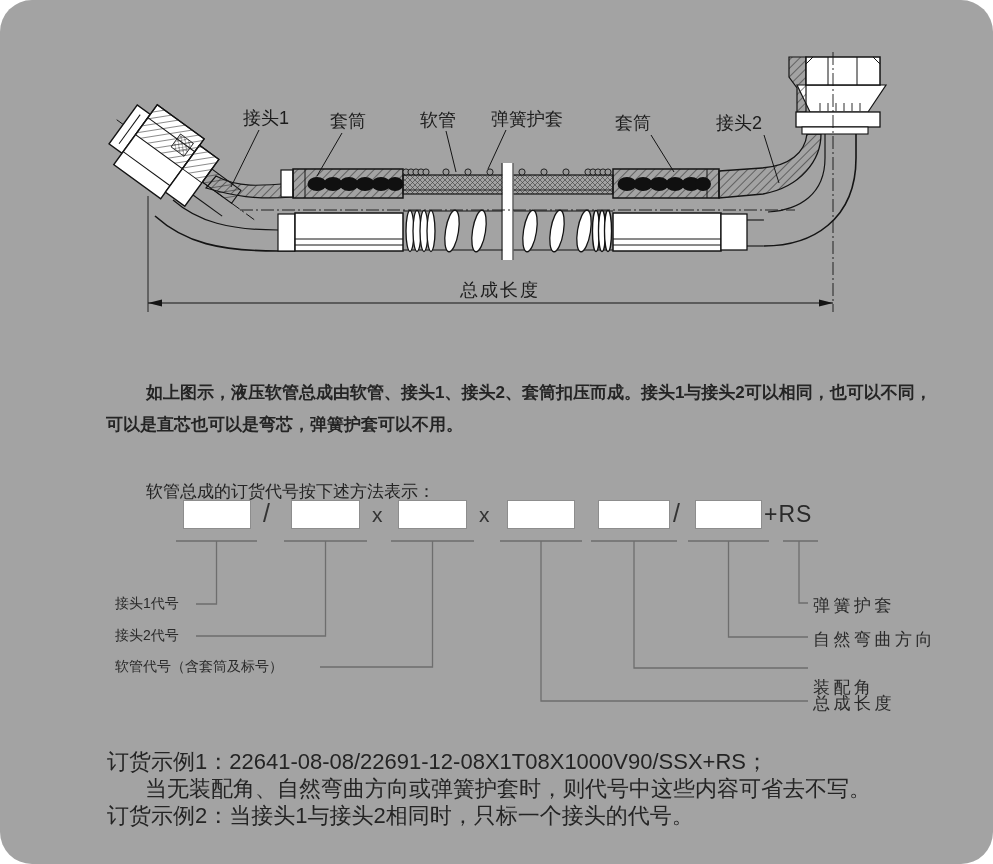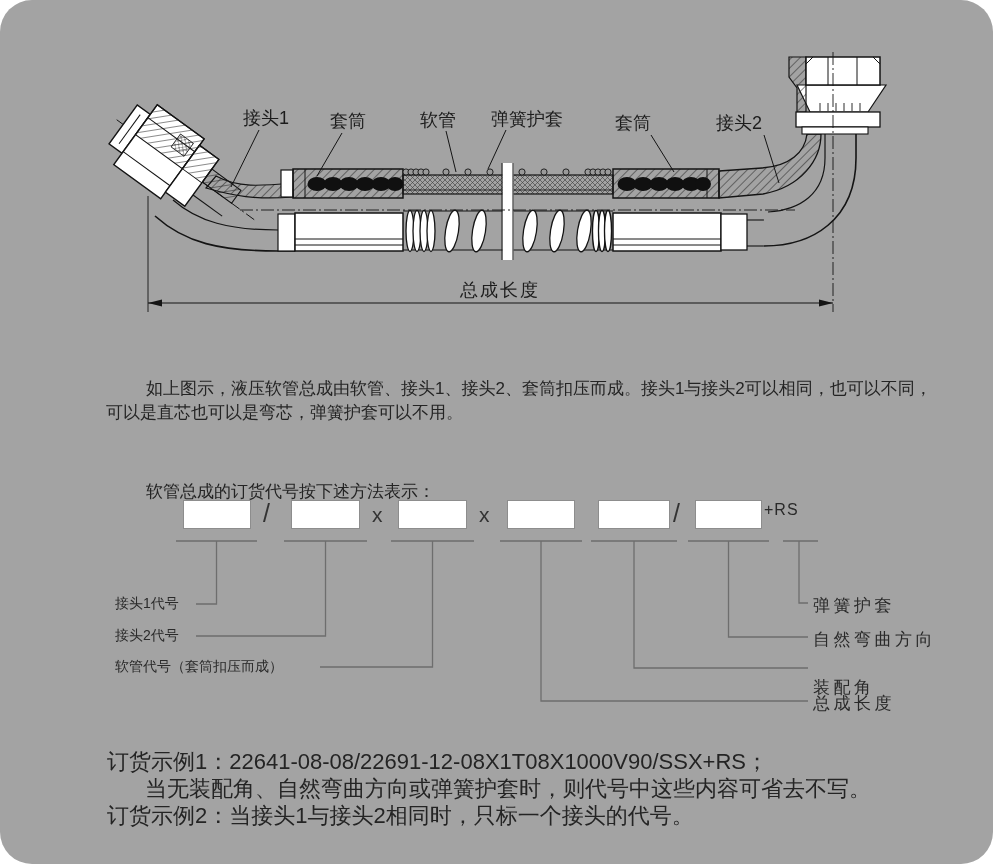--- a/index.html
+++ b/index.html
@@ -3,27 +3,27 @@
 <meta charset="utf-8">
 <style>
   html,body{margin:0;padding:0;background:#fff;}
   .page{position:relative;width:993px;height:864px;background:#a3a3a3;overflow:hidden;
         font-family:"Liberation Sans", sans-serif;color:#242424;border-radius:32px;}
   .abs{position:absolute;}
   svg{display:block;}
   svg text{font-family:"Liberation Sans", sans-serif;fill:#1c1c1c;}
   .dwg-label{font-size:18px;}
   .para{position:absolute;font-size:17px;color:#242424;}
-  .p-intro{left:106px;top:377px;width:838px;line-height:24px;text-indent:40px;}
+  .p-intro{left:106px;top:377px;width:838px;line-height:32px;text-indent:40px;font-weight:bold;}
   .p-code{left:146px;top:452px;margin-top:28px;}
   .cbox{position:absolute;top:500px;height:29px;border:1.4px solid #8d8d8d;
         background:#fff;box-sizing:border-box;}
   .sep{position:absolute;font-size:25px;color:#333;}
   .sep-x{font-size:21px;top:503px;}
-  .sep-rs{font-size:16px;letter-spacing:1px;top:501px;color:#2a2a2a;}
+  .sep-rs{font-size:23px;letter-spacing:1px;top:501px;color:#2a2a2a;}
   .lblL{position:absolute;left:115px;font-size:14px;color:#2a2a2a;white-space:nowrap;}
   .lblR{position:absolute;left:813px;font-size:17px;letter-spacing:3.5px;color:#2a2a2a;white-space:nowrap;}
   .ex{position:absolute;font-size:22px;color:#242424;white-space:nowrap;}
 </style>
 </head>
 <body>
 
 <div class="page">
 
   <svg class="abs" style="left:0;top:0" width="993" height="350" viewBox="0 0 993 350">
@@ -216,21 +216,21 @@
   <div class="cbox" style="left:695px;width:67px"></div>
 
   <span class="sep" style="left:263px;top:499px">/</span>
   <span class="sep sep-x" style="left:372px">x</span>
   <span class="sep sep-x" style="left:479px">x</span>
   <span class="sep" style="left:673px;top:499px">/</span>
   <span class="sep sep-rs" style="left:764px">+RS</span>
 
   <div class="lblL" style="top:595px">接头1代号</div>
   <div class="lblL" style="top:627px">接头2代号</div>
-  <div class="lblL" style="top:658px">软管代号（套筒扣压而成）</div>
+  <div class="lblL" style="top:658px">软管代号（含套筒及标号）</div>
 
   <div class="lblR" style="top:594px">弹簧护套</div>
   <div class="lblR" style="top:628px">自然弯曲方向</div>
   <div class="lblR" style="top:676px">装配角</div>
   <div class="lblR" style="top:692px">总成长度</div>
 
   <div class="ex" style="left:107px;top:747px">订货示例1：22641-08-08/22691-12-08X1T08X1000V90/SSX+RS；</div>
   <div class="ex" style="left:145px;top:774px">当无装配角、自然弯曲方向或弹簧护套时，则代号中这些内容可省去不写。</div>
   <div class="ex" style="left:107px;top:801px">订货示例2：当接头1与接头2相同时，只标一个接头的代号。</div>
 

